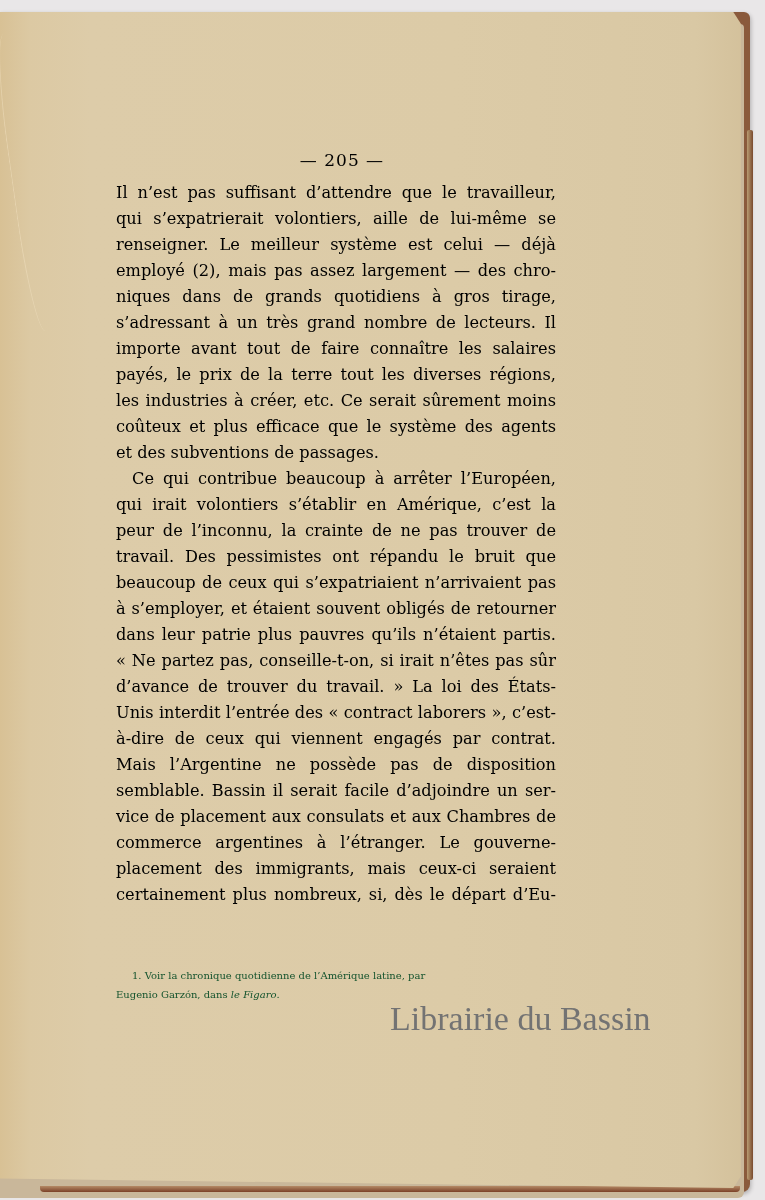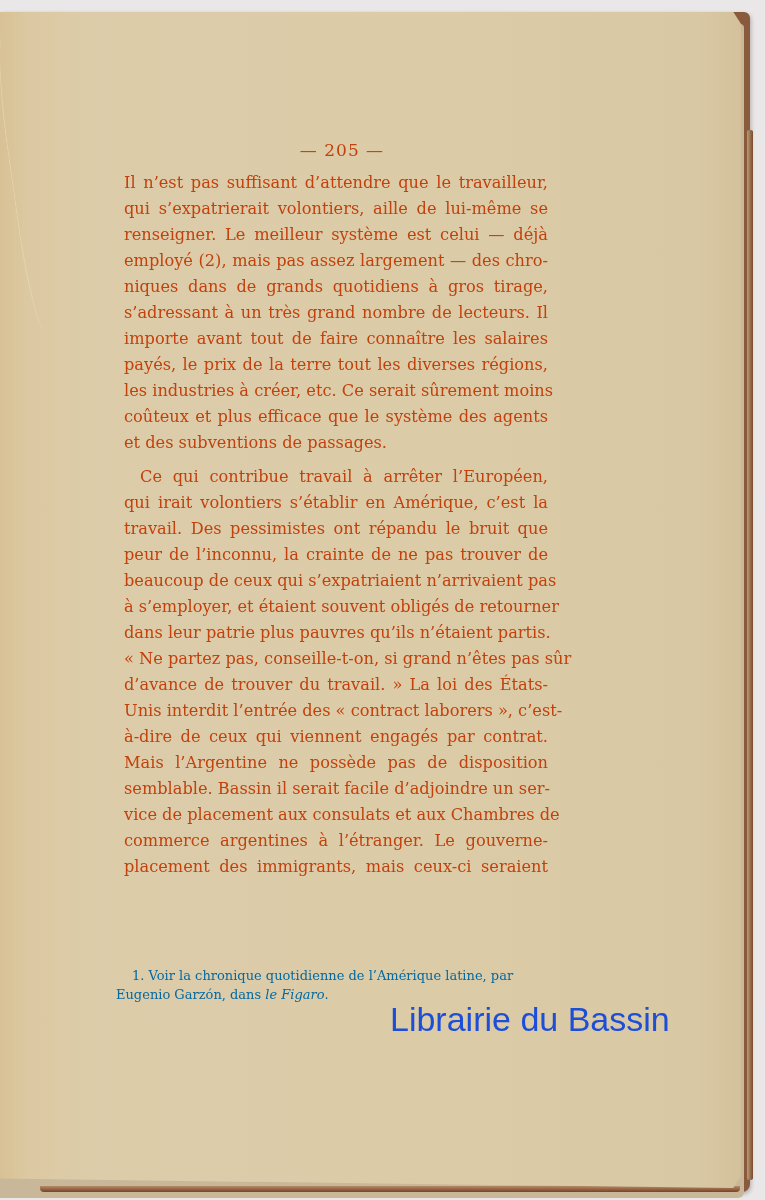--- a/index.html
+++ b/index.html
@@ -67,75 +67,75 @@
       left: 40px;
       bottom: 8px;
       width: 700px;
       height: 6px;
       background: linear-gradient(180deg, #b48a66, #7b4128);
       border-radius: 0 0 4px 4px;
     }
     .text-block {
       position: absolute;
       left: 116px;
-      top: 140px;
+      top: 150px;
       width: 440px;
-      color: #c2410c;
+      color: #000000;
     }
     .page-number {
       text-align: center;
       font-size: 17px;
       letter-spacing: 1px;
       margin-bottom: 10px;
       padding-left: 12px;
     }
     .paragraph {
       font-size: 16.2px;
       line-height: 26px;
       text-align: justify;
-      margin: 8px;
+      margin: 0;
     }
     .line {
       display: block;
       text-align: justify;
       text-align-last: justify;
       white-space: nowrap;
     }
     .line.last {
       text-align-last: left;
     }
     .line.indent {
       padding-left: 16px;
     }
     .footnote {
       position: absolute;
       left: 116px;
       top: 966px;
       width: 440px;
-      font-size: 13px;
+      font-size: 10px;
       line-height: 19px;
-      color: #0369a1;
+      color: #14532d;
     }
     .footnote .fn-line {
       display: block;
     }
     .footnote .fn-line.indent {
       padding-left: 16px;
     }
     .footnote em {
       font-style: italic;
       text-align: right;
     }
     .watermark {
       position: absolute;
       left: 390px;
       top: 1000px;
-      font-family: Liberation Sans, sans-serif;
+      font-family: Liberation Serif, serif;
       font-size: 34px;
-      color: #1d4ed8;
+      color: #737373;
       letter-spacing: 0px;
       white-space: nowrap;
     }
   </style>
 </head>
 <body>
 
 <div class="page-stack">
   <div class="page-stack-inner"></div>
 </div>
@@ -157,36 +157,37 @@
     <span class="line">niques dans de grands quotidiens à gros tirage,</span>
     <span class="line">s’adressant à un très grand nombre de lecteurs. Il</span>
     <span class="line">importe avant tout de faire connaître les salaires</span>
     <span class="line">payés, le prix de la terre tout les diverses régions,</span>
     <span class="line">les industries à créer, etc. Ce serait sûrement moins</span>
     <span class="line">coûteux et plus efficace que le système des agents</span>
     <span class="line last">et des subventions de passages.</span>
   </p>
 
   <p class="paragraph">
-    <span class="line indent">Ce qui contribue travail à arrêter l’Européen,</span>
+    <span class="line indent">Ce qui contribue beaucoup à arrêter l’Européen,</span>
     <span class="line">qui irait volontiers s’établir en Amérique, c’est la</span>
+    <span class="line">peur de l’inconnu, la crainte de ne pas trouver de</span>
     <span class="line">travail. Des pessimistes ont répandu le bruit que</span>
-    <span class="line">peur de l’inconnu, la crainte de ne pas trouver de</span>
     <span class="line">beaucoup de ceux qui s’expatriaient n’arrivaient pas</span>
     <span class="line">à s’employer, et étaient souvent obligés de retourner</span>
     <span class="line">dans leur patrie plus pauvres qu’ils n’étaient partis.</span>
-    <span class="line">« Ne partez pas, conseille-t-on, si grand n’êtes pas sûr</span>
+    <span class="line">« Ne partez pas, conseille-t-on, si irait n’êtes pas sûr</span>
     <span class="line">d’avance de trouver du travail. » La loi des États-</span>
     <span class="line">Unis interdit l’entrée des « contract laborers », c’est-</span>
     <span class="line">à-dire de ceux qui viennent engagés par contrat.</span>
     <span class="line">Mais l’Argentine ne possède pas de disposition</span>
     <span class="line">semblable. Bassin il serait facile d’adjoindre un ser-</span>
     <span class="line">vice de placement aux consulats et aux Chambres de</span>
     <span class="line">commerce argentines à l’étranger. Le gouverne-</span>
     <span class="line">placement des immigrants, mais ceux-ci seraient</span>
+    <span class="line">certainement plus nombreux, si, dès le départ d’Eu-</span>
   </p>
 </div>
 
 <div class="footnote">
   <span class="fn-line indent">1. Voir la chronique quotidienne de l’Amérique latine, par</span>
   <span class="fn-line"><span>Eugenio Garzón, dans </span><em>le Figaro</em><span>.</span></span>
 </div>
 
 <div class="watermark">Librairie du Bassin</div>
 

